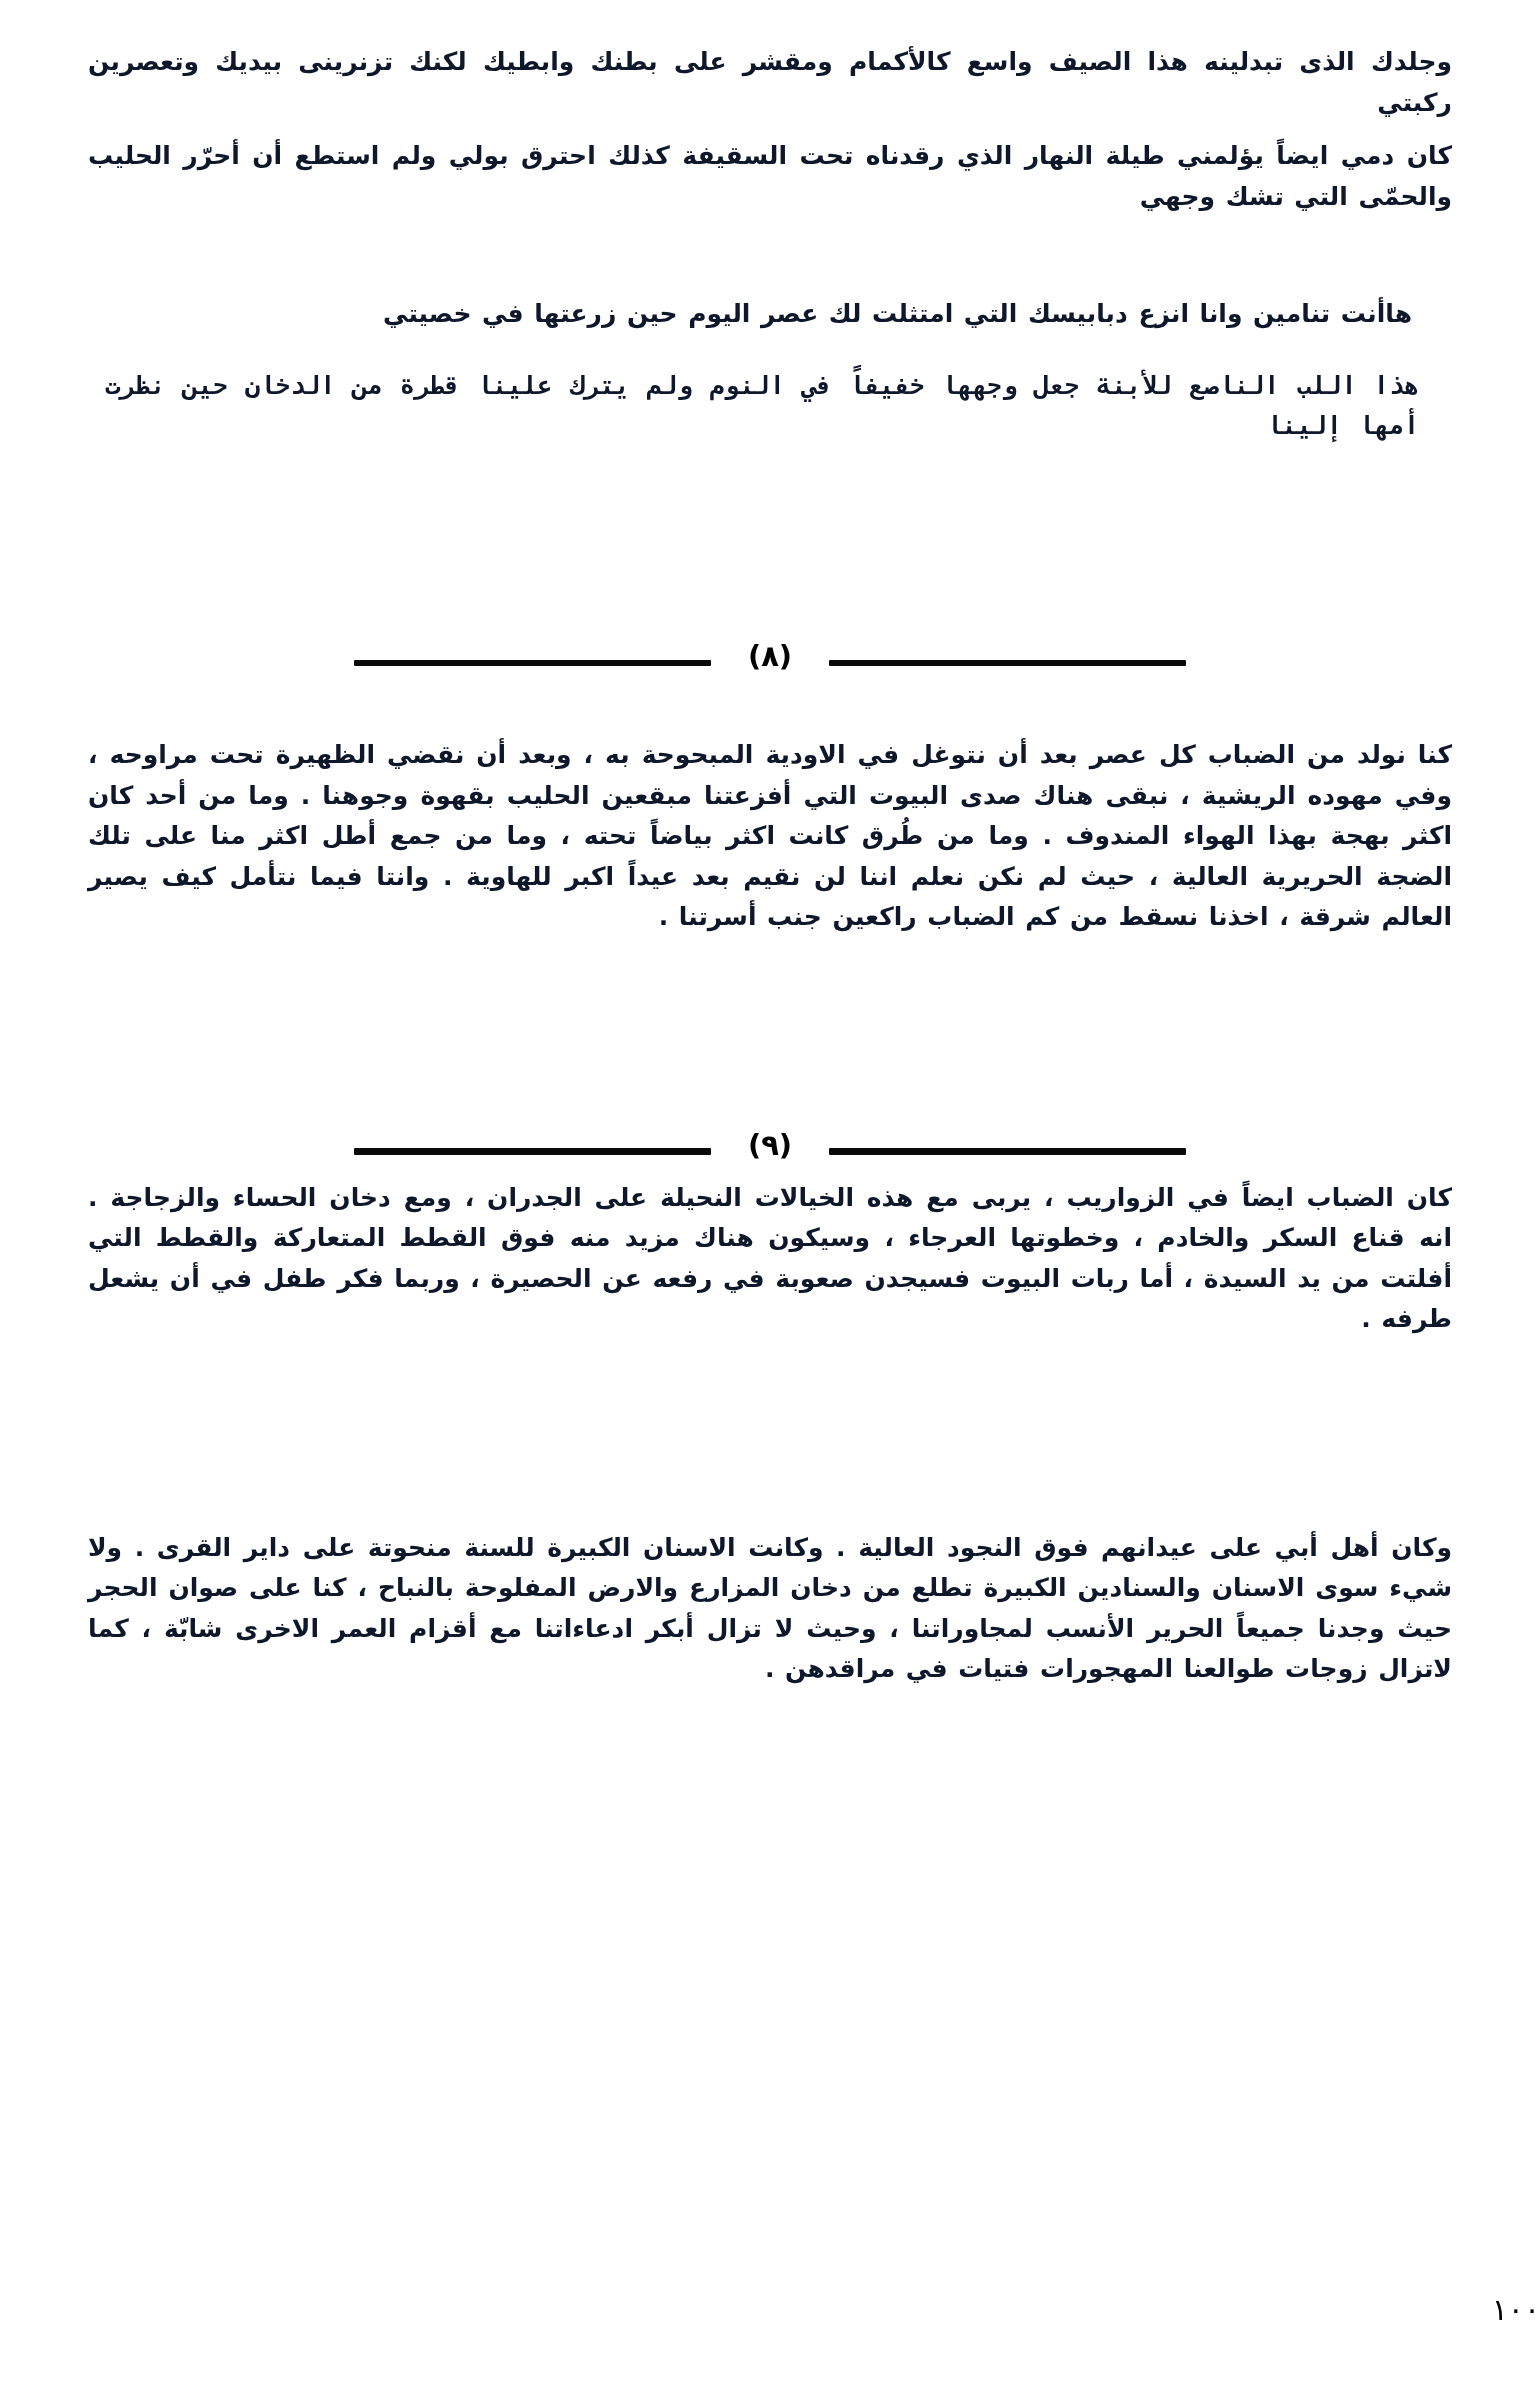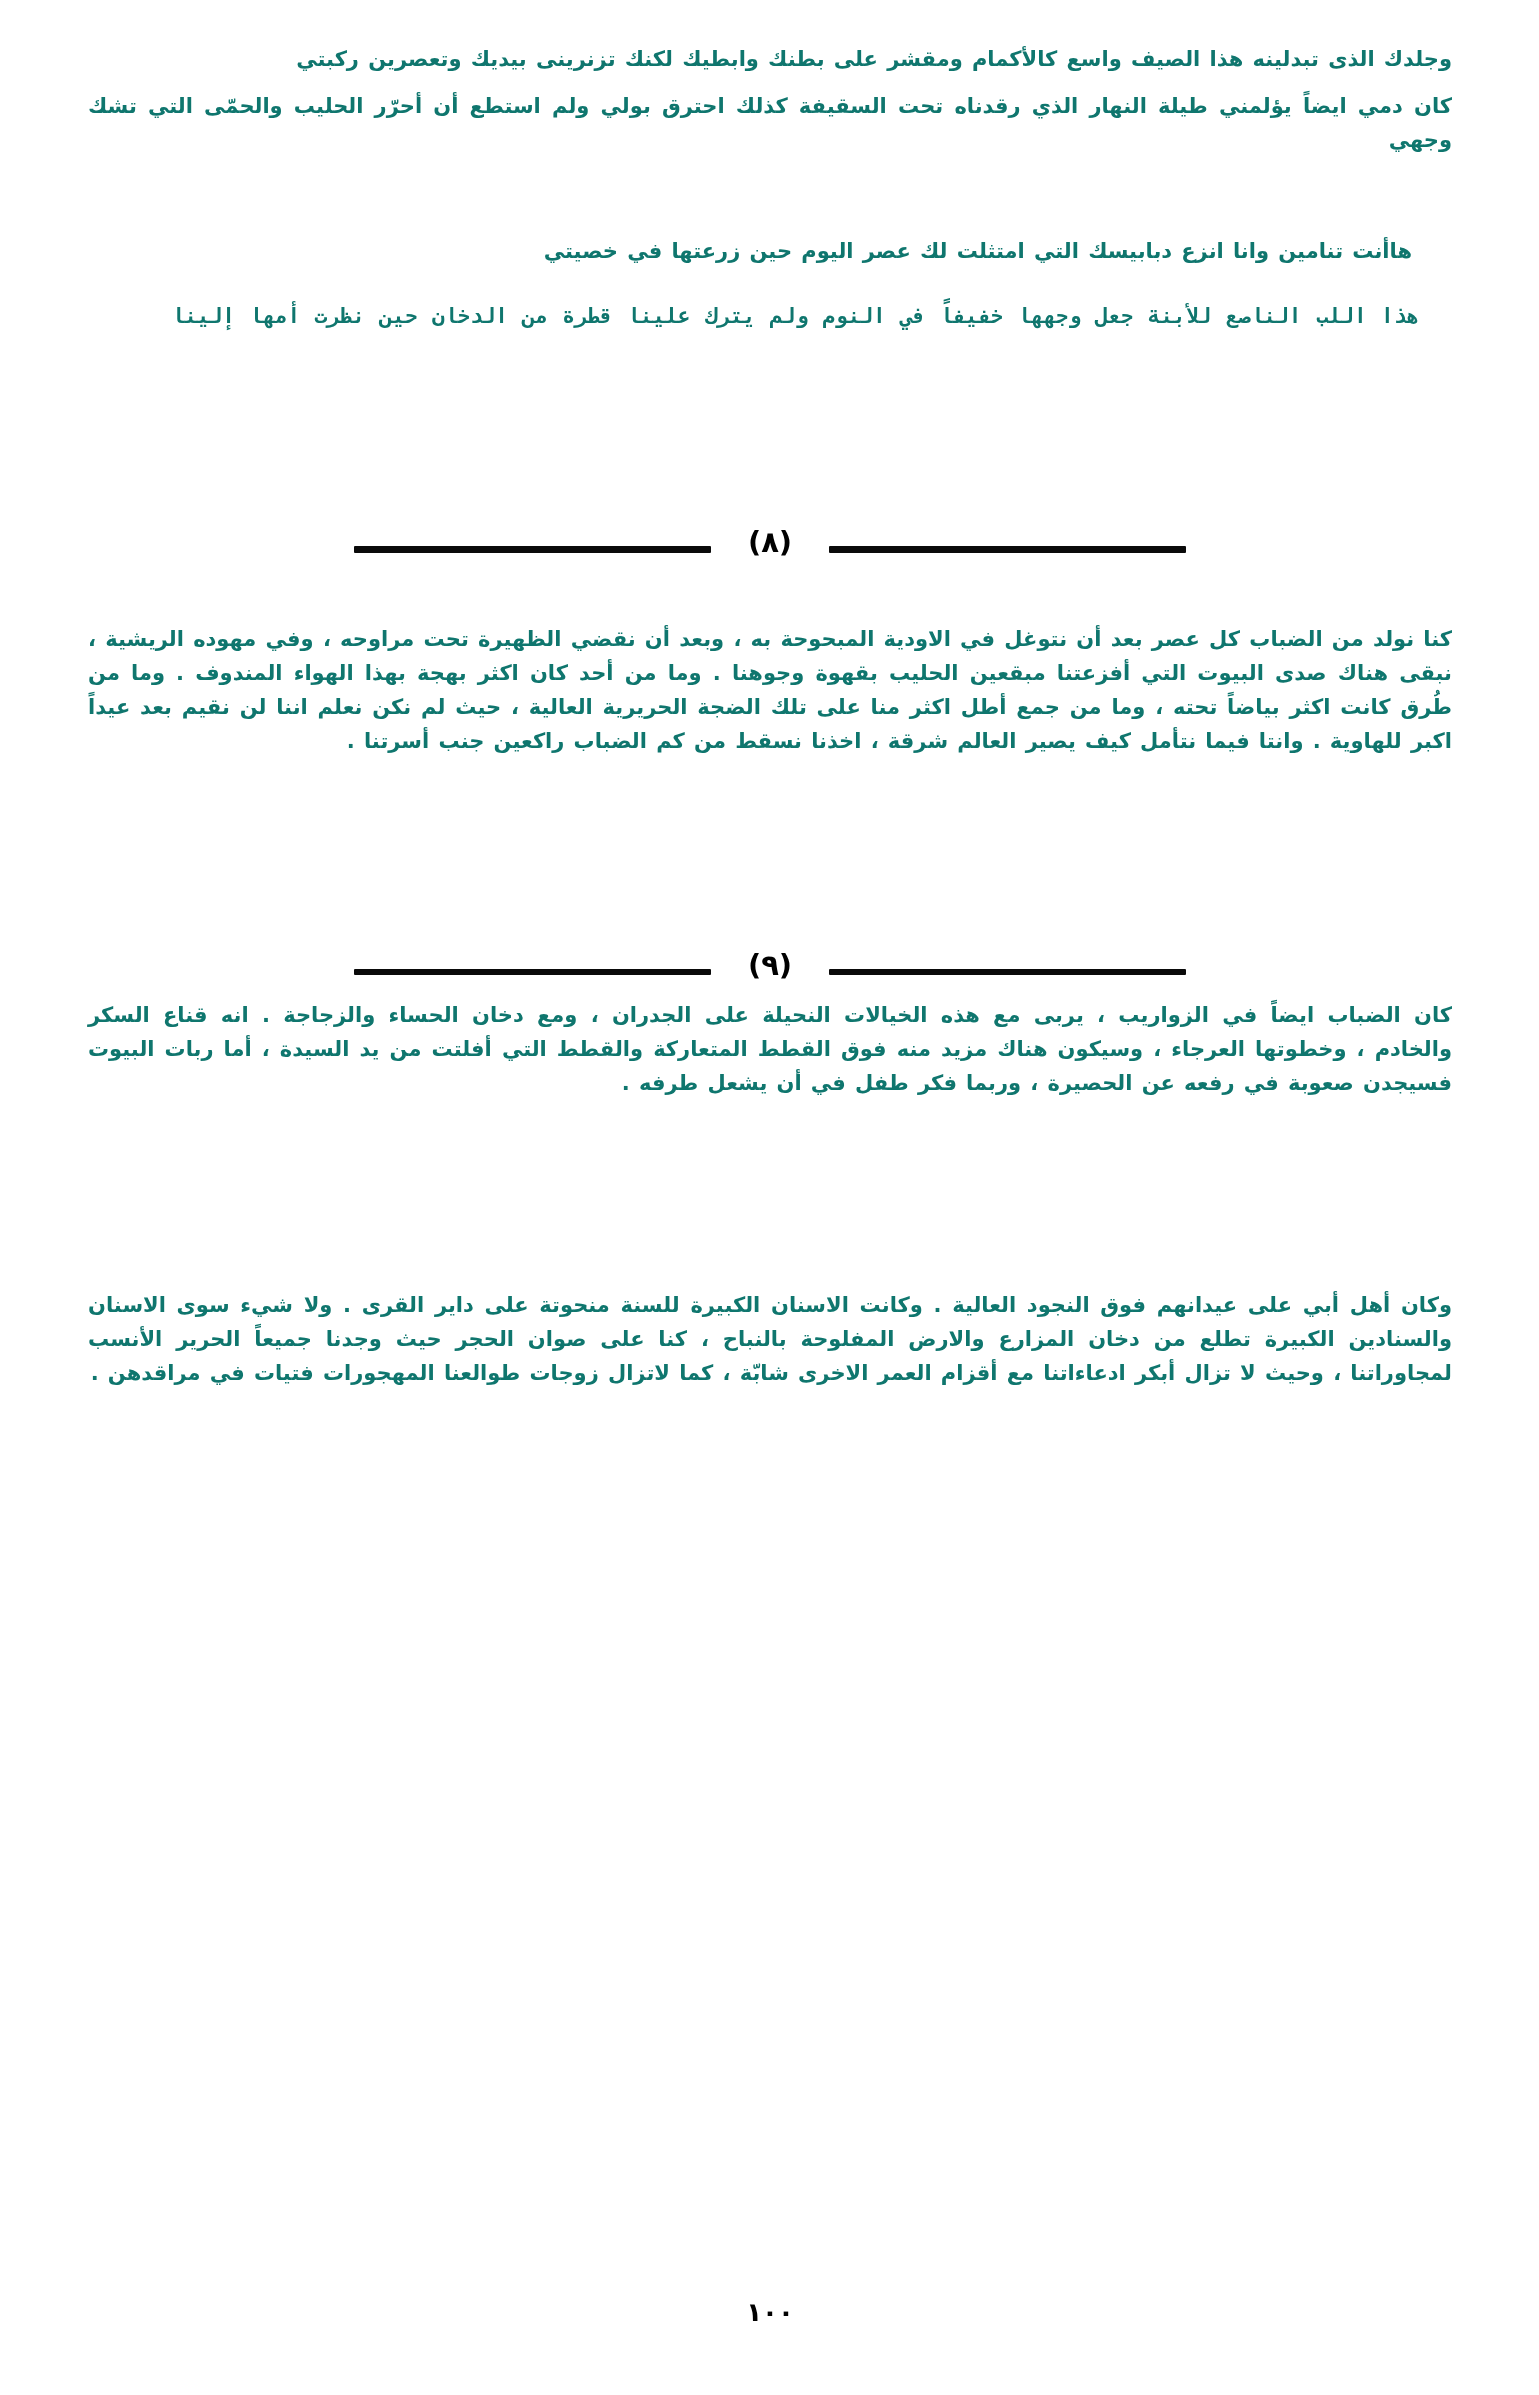--- a/index.html
+++ b/index.html
@@ -36,28 +36,28 @@
     position: absolute;
     top: 42px;
     right: 88px;
     left: 88px;
     direction: rtl;
     text-align: right;
   }
 
   .para {
     font-weight: 700;
-    font-size: 21px;
+    font-size: 25px;
     line-height: 1.62;
     letter-spacing: 0px;
     word-spacing: 1.9px;
     text-align: justify;
     text-align-last: right;
     margin: 0;
-    color: #0f766e;
+    color: #0f172a;
     -webkit-font-smoothing: none;
   }
 
   .block-gap-sm { height: 13.4px; }
   .block-gap-md { height: 33px; }
   .block-gap-xl { height: 188px; }
 
   
   .section-divider {
     display: flex;
@@ -83,23 +83,23 @@
     padding: 0 37px;
     transform: translateY(-6.7px);
     white-space: nowrap;
   }
 
   .page-number {
     position: absolute;
     bottom: 69px;
     left: 0;
     right: 0;
-    text-align: center;
-    font-size: 26px;
-    font-weight: 700;
+    text-align: right;
+    font-size: 30px;
+    font-weight: 400;
     letter-spacing: 1.9px;
   }
   .indent-both-1 { padding-right: 33px; padding-left: 17.3px; font-family: Liberation Mono, monospace; }
   .narrow-2 { padding-right: 40px; padding-left: 7.7px; margin-top: 44px; }
 </style>
 </head>
 <body>
 
 <div class="page">
   <div class="paper-tone"></div>

